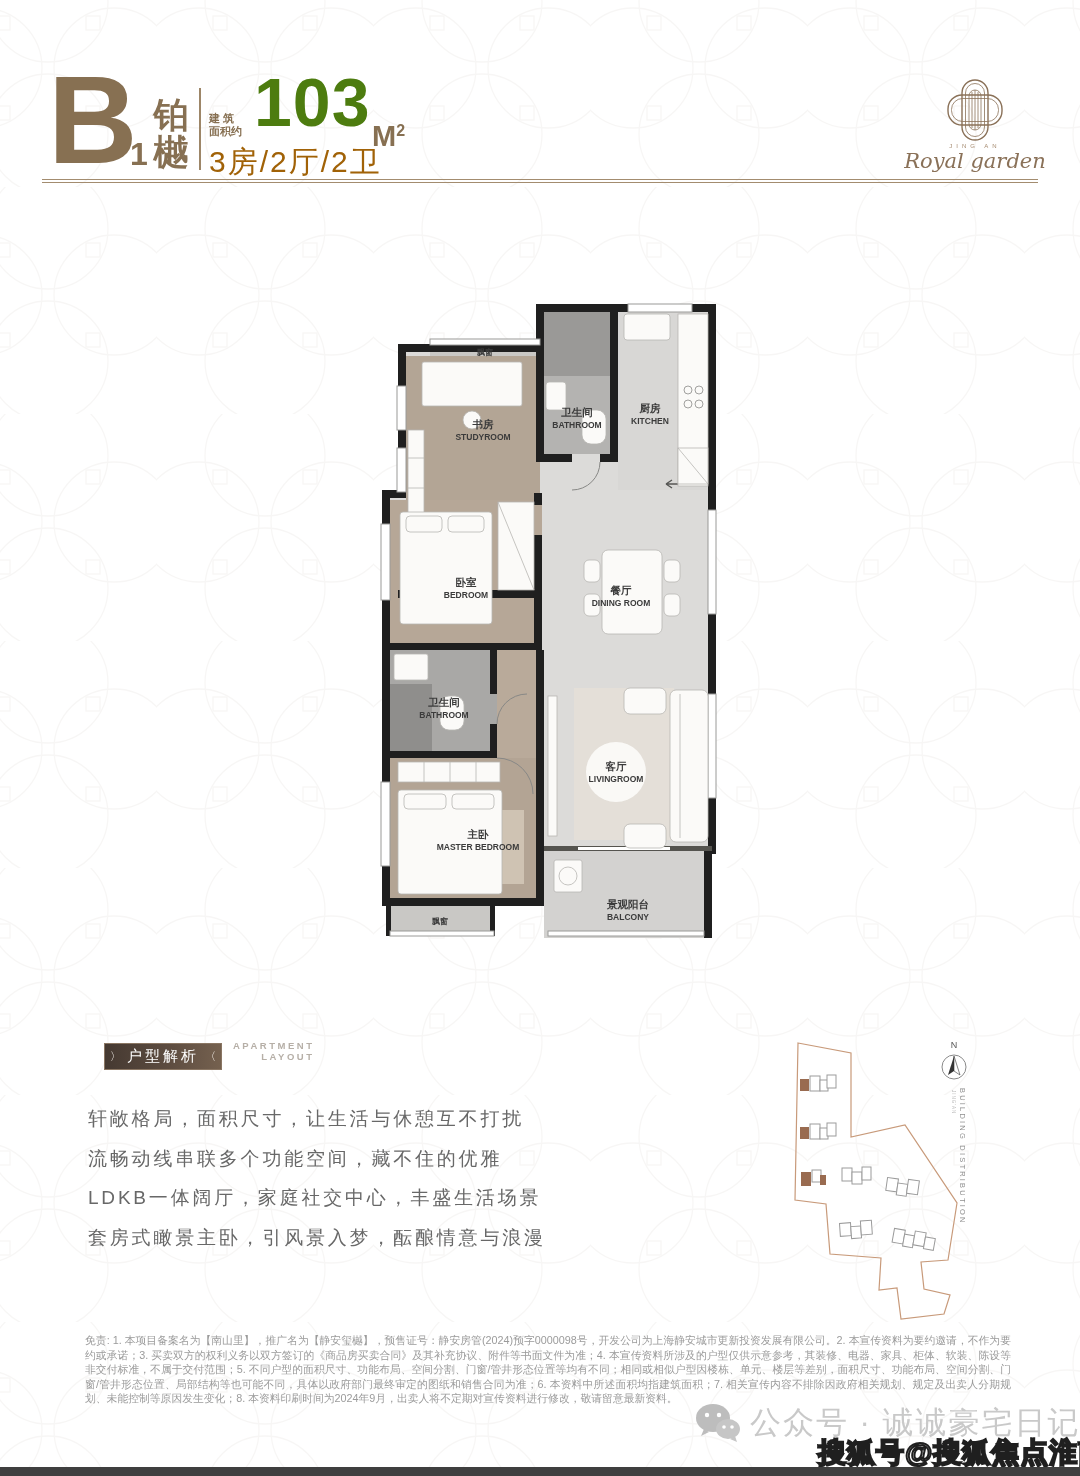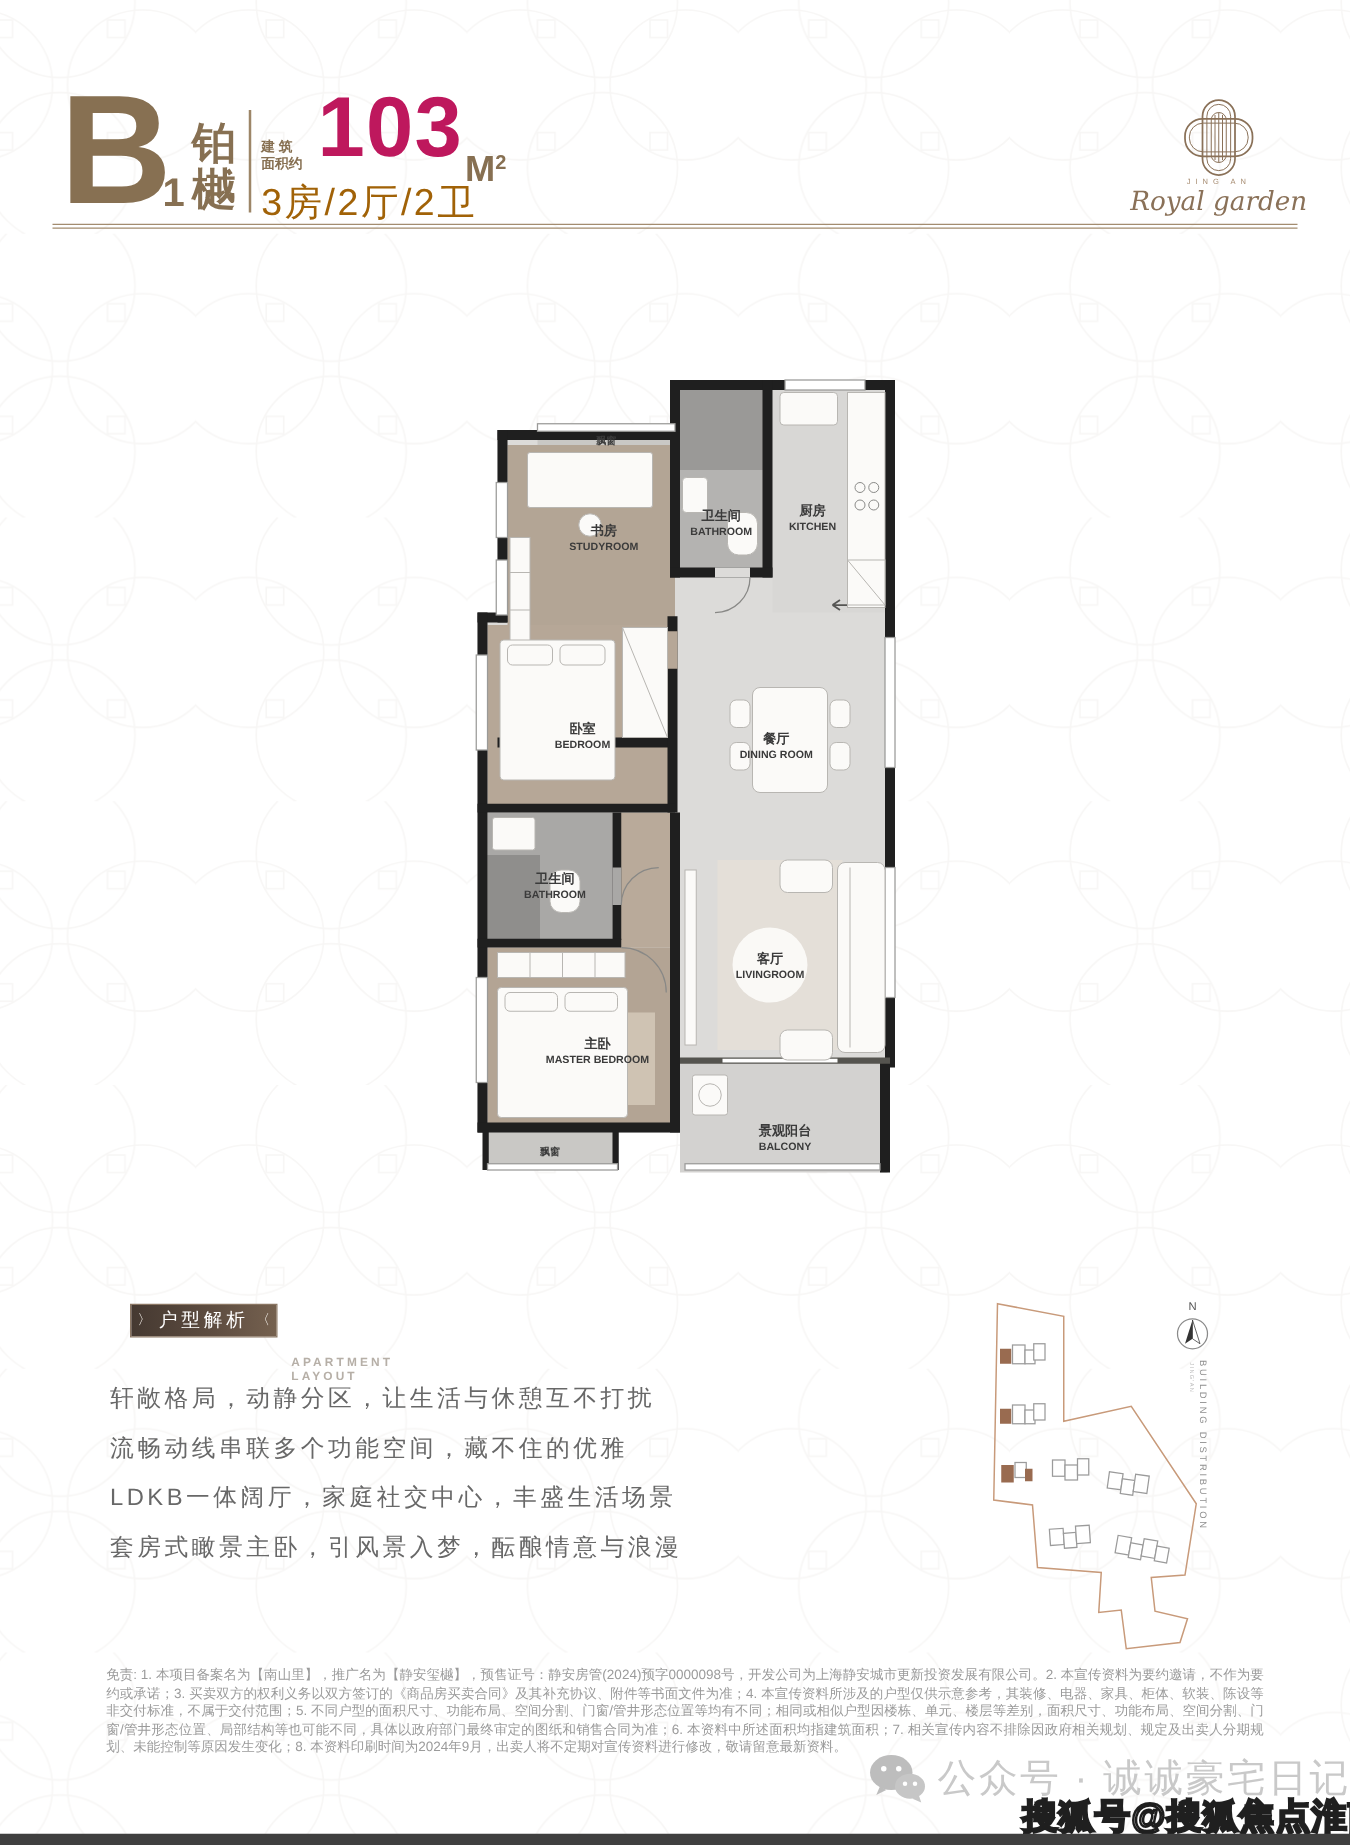--- a/index.html
+++ b/index.html
@@ -13,21 +13,21 @@
   
   .b-letter { position:absolute; left:48px; top:58px; font-size:124px; font-weight:bold;
     color:#877052; line-height:1; }
   .b-sub { position:absolute; left:130px; top:136px; font-size:32px; font-weight:bold; color:#877052; }
   .unit-name { position:absolute; left:152px; top:96px; width:38px; font-size:35px; font-weight:bold;
     color:#877052; line-height:37px; text-align:center; }
   .hdr-vline { position:absolute; left:199px; top:88px; width:2px; height:82px; background:#9d8668; }
   .area-prefix { position:absolute; left:209px; top:112px; width:46px; font-size:11px; color:#877052;
     line-height:13px; font-weight:bold; }
   .area-prefix .j { display:flex; justify-content:space-between; }
-  .area-num { position:absolute; left:254px; top:68px; font-size:68px; font-weight:bold; color:#be185d;
+  .area-num { position:absolute; left:254px; top:68px; font-size:68px; font-weight:bold; color:#4d7c0f;
     line-height:1; letter-spacing:1px; }
   .area-unit { position:absolute; left:372px; top:120px; font-size:29px; font-weight:bold; color:#877052; }
   .area-unit sup { font-size:16px; vertical-align:10px; }
   .layout-spec { position:absolute; left:209px; top:142px; font-size:30px; color:#a16207;
     letter-spacing:2px; font-weight:500; }
   .hdr-rule { position:absolute; left:42px; top:179px; width:996px; height:4px;
     border-top:1px solid #a38c6f; border-bottom:1px solid #a38c6f; }
 
   
   .logo { position:absolute; left:895px; top:78px; width:160px; text-align:center; color:#8a7158; }
@@ -40,22 +40,22 @@
   .plan { position:absolute; left:378px; top:298px; width:340px; height:660px; }
   .plan text { font-family:"Liberation Sans","DejaVu Sans",sans-serif; }
 
   
   .sec-box { position:absolute; left:104px; top:1043px; width:118px; height:27px;
     background:linear-gradient(90deg,#453931 0%, #5d4c40 55%, #75614f 100%);
     border:1px solid #8a7663; display:flex; align-items:center; justify-content:space-between;
     padding:0 5px; }
   .sec-box .chev { color:#f4efe9; font-size:11px; line-height:1; }
   .sec-box .t { color:#ffffff; font-size:15px; font-weight:normal; letter-spacing:3px; }
-  .sec-sub { position:absolute; left:233px; top:1085px; font-size:9.5px; letter-spacing:2.5px;
-    color:#b6afa7; line-height:11px; font-weight:bold; }
+  .sec-sub { position:absolute; left:233px; top:1040px; font-size:9.5px; letter-spacing:2.5px;
+    color:#b6afa7; line-height:11px; font-weight:bold;text-align:right; }
   .desc { position:absolute; left:88px; top:1106px; }
   .desc div { font-size:19px; color:#686868; letter-spacing:2.8px; height:39.5px; }
 
   
   .sitemap { position:absolute; left:780px; top:1030px; width:240px; height:310px; }
 
   
   .disclaimer { position:absolute; left:85px; top:1333px; width:926px; font-size:10.8px;
     line-height:14.6px; color:#9b9b9b; text-align:justify; }
 
@@ -270,21 +270,21 @@
   <div class="sec-box">
     <span class="chev">〉</span>
     <span class="t">户型解析</span>
     <span class="chev">〈</span>
   </div>
   <div class="sec-sub">
     <div>APARTMENT</div>
     <div>LAYOUT</div>
   </div>
   <div class="desc">
-    <div>轩敞格局，动静分区，让生活与休憩互不打扰</div>
+    <div>轩敞格局，面积尺寸，让生活与休憩互不打扰</div>
     <div>流畅动线串联多个功能空间，藏不住的优雅</div>
     <div>LDKB一体阔厅，家庭社交中心，丰盛生活场景</div>
     <div>套房式瞰景主卧，引风景入梦，酝酿情意与浪漫</div>
   </div>
 
   <svg class="sitemap" viewBox="0 0 240 310">
     <path d="M18,13 L71,23 L71,107 L125,95 L177,173 L168,230 L141,232 L144,259 L170,265 L164,284 L121,289 L117,258 L99,260 L101,228 L50,224 L46,174 L15,170 Z" fill="none" stroke="#c89a7a" stroke-width="1.2"></path>
     <g fill="#ffffff" stroke="#9b9b9b" stroke-width="1">
       <g>
         <rect x="20" y="49" width="9" height="12" fill="#996b50" stroke="none"></rect>

